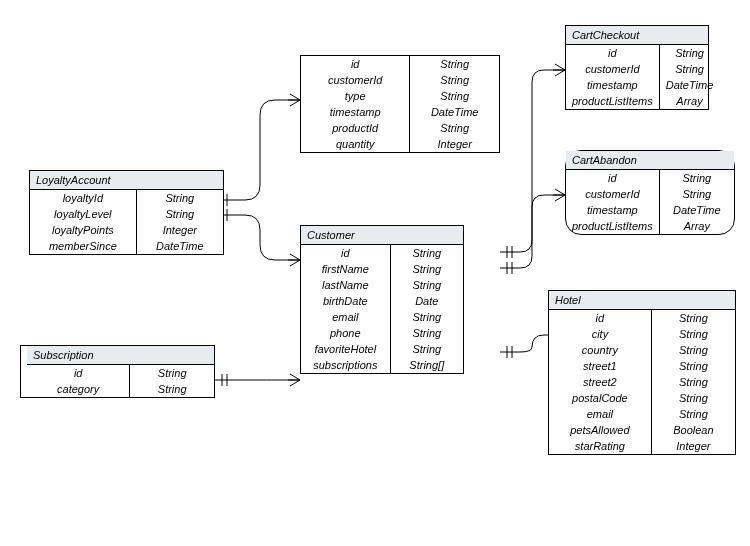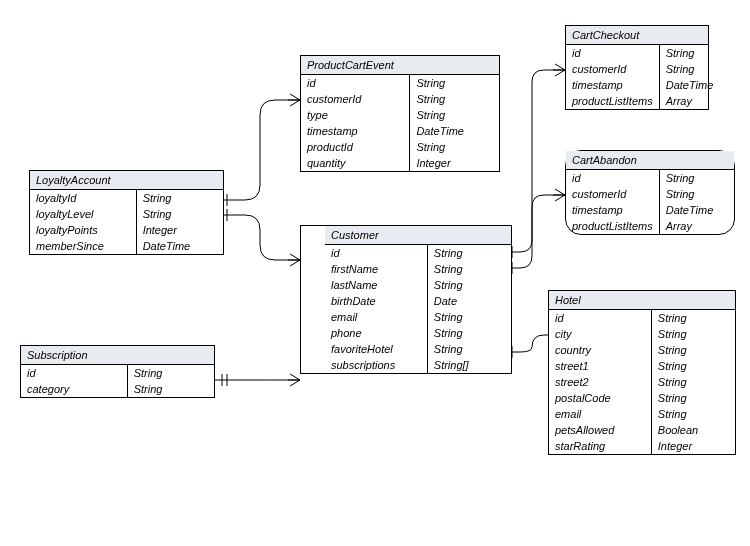--- a/index.html
+++ b/index.html
@@ -34,39 +34,40 @@
     background: #e8ebef;
     border-bottom: 1px solid #000;
     padding: 3px 6px;
     font-style: italic;
     font-weight: normal;
     color: #000;
   }
   .entity table {
     width: 100%;
     border-collapse: collapse;
+    text-align: center;
   }
   .entity td {
     padding: 2px 6px;
     font-style: italic;
     color: #000;
     vertical-align: top;
   }
   .entity td.attr {
     border-right: 1px solid #000;
     width: 55%;
   }
   .entity td.type {
     width: 45%;
   }
   
   .e-loyalty      { left: 29px;  top: 170px; width: 195px; }
-  .e-subscription { left: 20px;  top: 345px; width: 195px; }
+  .e-subscription { left: 20px;  top: 345px; width: 195px; padding-left: 6px; }
   .e-productcart  { left: 300px; top:  55px; width: 200px; }
-  .e-customer     { left: 300px; top: 225px; width: 212px; padding-left: 24px; }
+  .e-customer     { left: 300px; top: 225px; width: 164px; }
   .e-checkout     { left: 565px; top:  25px; width: 144px; }
   .e-abandon      { left: 565px; top: 150px; width: 170px; border-radius: 16px; }
   .e-hotel        { left: 548px; top: 290px; width: 188px; }
 </style>
 </head>
 <body>
 
 <div class="canvas">
 
   <svg class="connectors">
@@ -140,21 +141,20 @@
           </tr>
           <tr>
             <td class="attr">category</td>
             <td class="type">String</td>
           </tr>
         </tbody>
       </table>
   </div>
 
   <div class="entity e-productcart">
-    <div class="title">ProductCartEvent</div>
     <table>
         <tbody>
           <tr>
             <td class="attr">id</td>
             <td class="type">String</td>
           </tr>
           <tr>
             <td class="attr">customerId</td>
             <td class="type">String</td>
           </tr>

